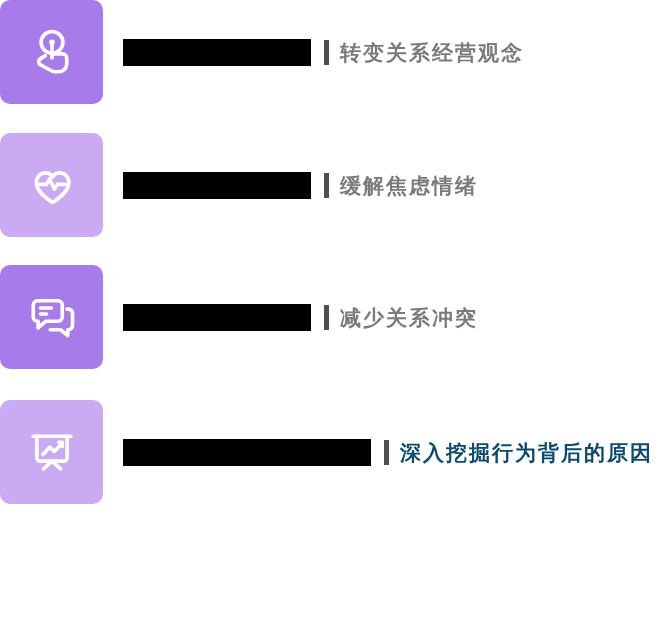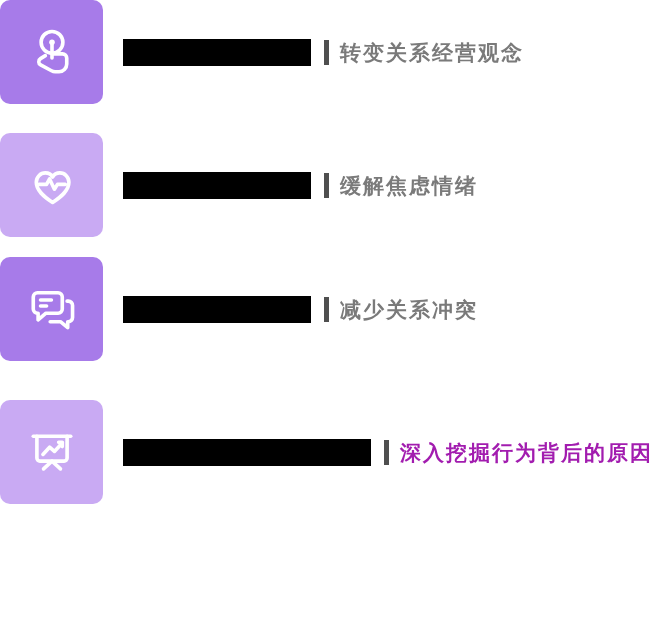--- a/index.html
+++ b/index.html
@@ -17,21 +17,21 @@
   .row {
     position: absolute;
     left: 0;
     width: 100%;
     height: 104px;
     display: flex;
     align-items: center;
   }
   .row-1 { top: 0; }
   .row-2 { top: 133px; }
-  .row-3 { top: 257px; text-align: center; }
+  .row-3 { top: 265px; text-align: center; }
   .row-4 { top: 400px; }
   .row-5 { top: 533px; }
 
   .tile {
     width: 103px;
     height: 104px;
     border-radius: 10px;
     flex: 0 0 auto;
     display: flex;
     align-items: center;
@@ -59,21 +59,21 @@
   }
 
   .label {
     font-size: 21px;
     font-weight: 700;
     letter-spacing: 2px;
     white-space: nowrap;
     line-height: 1;
   }
   .label.muted  { color: #7a7a7a; }
-  .label.strong { color: #a21caf; }
+  .label.strong { color: #0c4a6e; }
 </style>
 </head>
 <body>
 
 <div class="page">
 
   <div class="row row-1">
     <div class="tile primary">
       <svg viewBox="0 0 48 48" fill="none" stroke="#ffffff" stroke-width="3" stroke-linecap="round" stroke-linejoin="round">
         <circle cx="24" cy="16" r="9"></circle>

